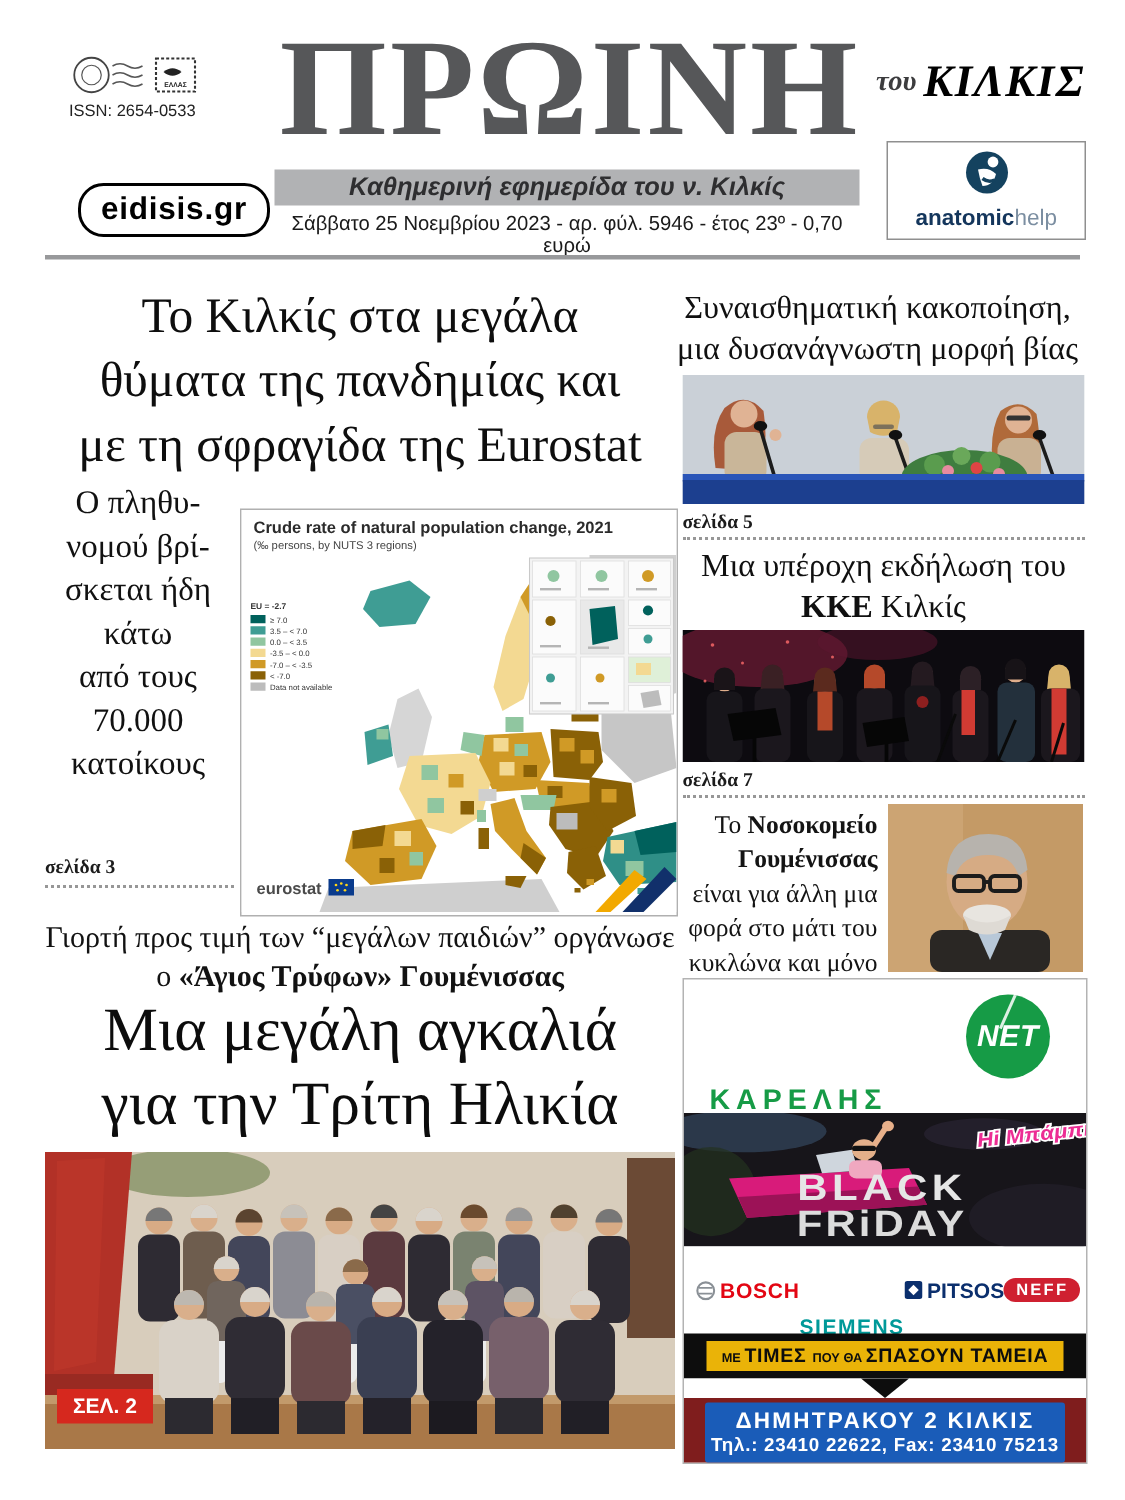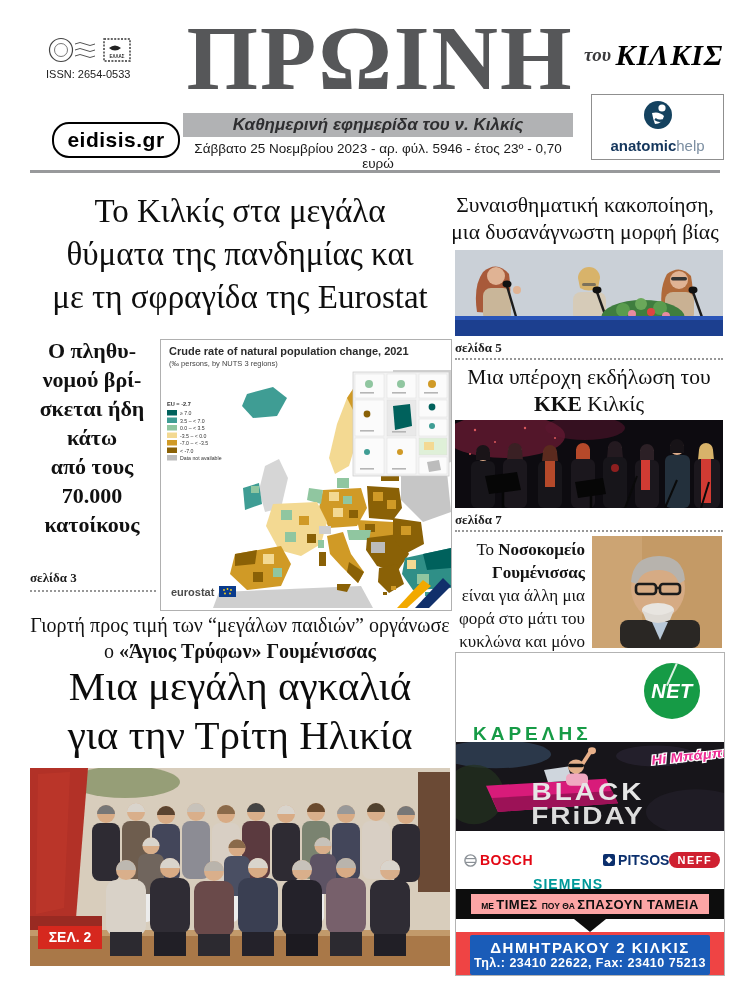--- a/index.html
+++ b/index.html
@@ -31,21 +31,21 @@
   .sponsor{left:591px;top:94px;width:131px;height:64px;border:1px solid #8f8f8f;background:#fff;}
   .sponsor .logo{position:absolute;left:50px;top:4px;}
   .sponsor .brand{position:absolute;left:0;bottom:5px;width:100%;text-align:center;font-size:15px;}
   .sponsor .brand b{color:#14365c;font-weight:bold;}
   .sponsor .brand i{color:#7b8ea1;font-style:normal;}
   .headrule{left:30px;top:170px;width:690px;height:3px;background:#98999b;}
 
   
   .lead-head{left:30px;top:190px;width:420px;font-size:33px;line-height:43px;color:#0e0e0e;}
   .lead-head span{display:block;}
-  .deck{left:26px;top:336px;width:132px;font-size:22px;line-height:29px;color:#111;font-weight:bold;}
+  .deck{left:26px;top:320px;width:132px;font-size:22px;line-height:29px;color:#111;}
   .deck span{display:block;text-align:center;}
   .ref3{left:30px;top:570px;}
   .rule3{left:30px;top:590px;width:126px;}
 
   
   .mapbox{left:160px;top:339px;width:290px;height:270px;border:1px solid #b0b0b0;background:#fff;}
 
   
   .kick1{left:30px;top:614px;width:420px;font-size:20px;color:#121212;}
   .kick2{left:30px;top:640px;width:420px;font-size:20px;color:#121212;}
@@ -80,27 +80,27 @@
   .ad-dealer{position:absolute;left:17px;top:70px;font-weight:bold;font-size:19px;color:#169b46;letter-spacing:4px;}
   .bfimg{height:102px;}
   .brandstrip{height:26px;display:flex;align-items:center;justify-content:space-between;padding:16px 8px;background:#fff;}
   .b-item{display:flex;align-items:center;gap:3px;}
   .b-bosch{color:#e30613;font-weight:bold;font-size:14px;letter-spacing:.5px;}
   .b-siemens{color:#009999;font-weight:bold;font-size:14px;letter-spacing:1px;margin-top:48px;}
   .b-pitsos{color:#0b2f6d;font-weight:bold;font-size:14px;}
   .neff-pill{background:#cf2030;color:#fff;font-weight:bold;font-size:11px;letter-spacing:1.5px;
              padding:2px 8px;border-radius:10px;}
   .bf-band{height:34px;background:#0d0d0d;display:flex;align-items:center;justify-content:center;}
-  .bf-tagbox{background:#fca5a5;height:20px;line-height:20px;padding:0 10px;color:#0d0d0d;white-space:nowrap;}
+  .bf-tagbox{background:#eab308;height:20px;line-height:20px;padding:0 10px;color:#0d0d0d;white-space:nowrap;}
   .bf-tagbox .sm{font-size:8.5px;font-weight:bold;}
   .bf-tagbox .bg{font-size:13px;font-weight:bold;letter-spacing:.5px;}
   .arrowzone{height:14px;background:#fff;}
   .arrowzone .tri{width:0;height:0;margin:0 auto;border-left:16px solid transparent;
                   border-right:16px solid transparent;border-top:13px solid #0d0d0d;}
-  .bluebox-zone{flex:1;background:#ef4444;display:flex;align-items:flex-start;justify-content:center;}
+  .bluebox-zone{flex:1;background:#7f1d1d;display:flex;align-items:flex-start;justify-content:center;}
   .bluebox{margin-top:3px;width:240px;background:#1a5cb8;border-radius:2px;color:#fff;text-align:center;padding:4px 0 5px;}
   .bluebox .a1{font-size:15px;font-weight:bold;letter-spacing:1.5px;}
   .bluebox .a2{font-size:12.5px;font-weight:bold;letter-spacing:.5px;}
 
   svg text{font-family:"Liberation Sans","DejaVu Sans",sans-serif;}
 </style>
 </head>
 <body>
 
 <div class="page">

